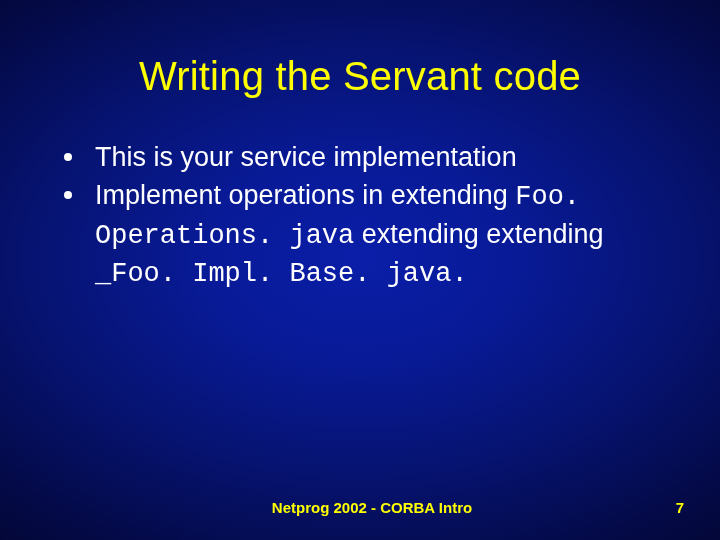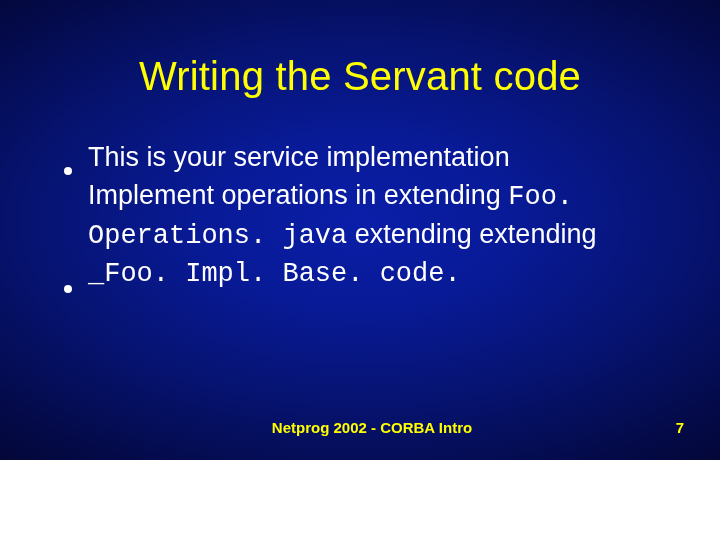--- a/index.html
+++ b/index.html
@@ -4,21 +4,21 @@
 <style>
   html, body {
     margin: 0;
     padding: 0;
     width: 720px;
     height: 540px;
     overflow: hidden;
   }
   .slide {
     width: 720px;
-    height: 460px;
+    height: 540px;
     background: radial-gradient(ellipse 110% 95% at 50% 48%, #0a1ea8 0%, #081a96 20%, #061370 42%, #040a48 62%, #020428 80%, #000014 100%);
     position: relative;
     box-sizing: border-box;
     font-family: Arial, Helvetica, sans-serif;
   }
   .title {
     color: #ffff00;
     font-size: 40px;
     font-weight: 400;
     text-align: center;
@@ -26,22 +26,23 @@
     letter-spacing: 0.2px;
   }
   .body {
     color: #ffffff;
     font-size: 27px;
     padding: 40px 64px 0 64px;
     line-height: 1.35;
   }
   .bullet {
     display: flex;
-    align-items: flex-end;
+    align-items: flex-start;
     margin-bottom: 2px;
+    gap: 7px;
   }
   .bullet .dot {
     flex: 0 0 auto;
     width: 8px;
     height: 8px;
     background: #ffffff;
     border-radius: 50%;
     margin-top: 14px;
     margin-right: 16px;
   }
@@ -80,21 +81,21 @@
   <div class="body">
 
     <div class="bullet">
       <div class="dot"></div>
       <div class="txt">This is your service implementation</div>
     </div>
 
     <div class="bullet">
       <div class="dot"></div>
       <div class="txt">
-        <span>Implement operations in extending </span><span class="mono">Foo. Operations. java</span><span> extending extending </span><span class="mono">_Foo. Impl. Base. code.</span>
+        <span>Implement operations in extending </span><span class="mono">Foo. Operations. java</span><span> extending extending </span><span class="mono">_Foo. Impl. Base. java.</span>
       </div>
     </div>
 
   </div>
 
   <div class="footer">
     <div class="footer-center">Netprog 2002  -  CORBA Intro</div>
     <div class="footer-right">7</div>
   </div>
 

